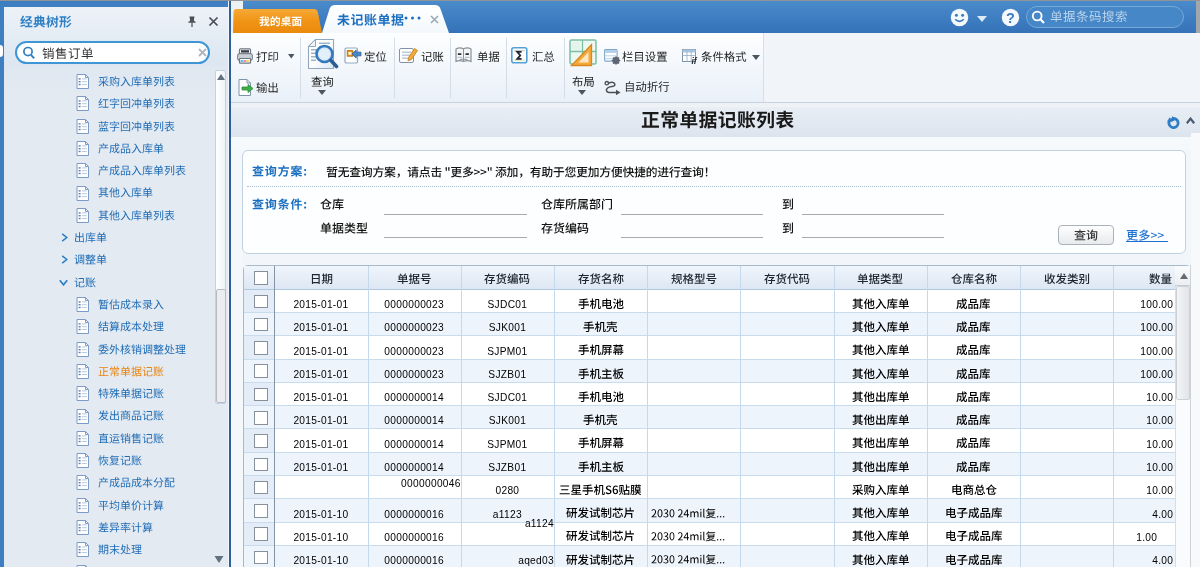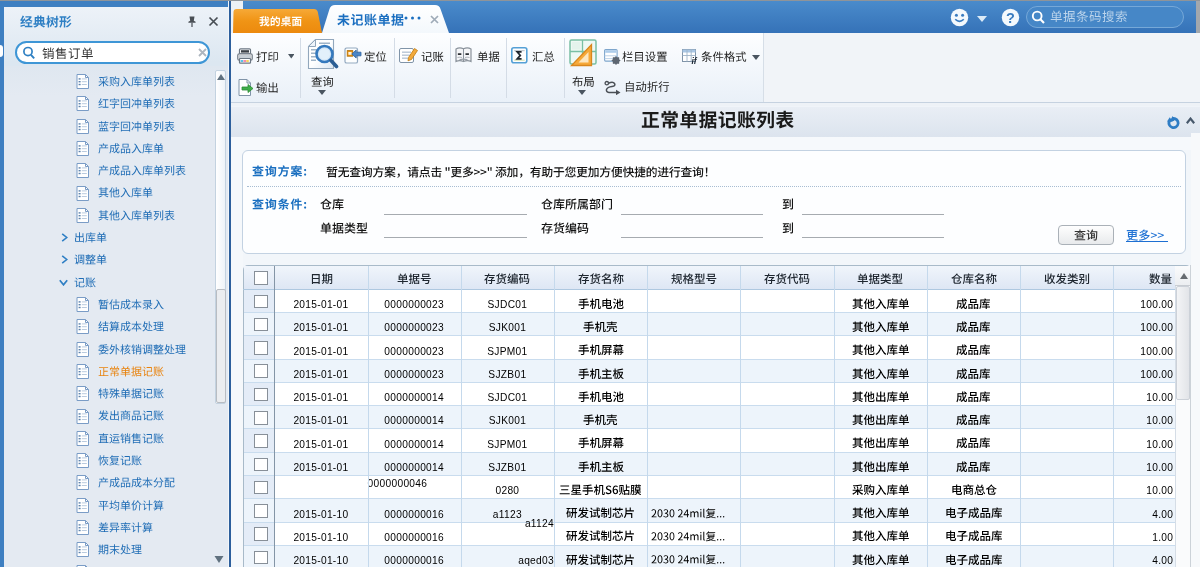--- a/index.html
+++ b/index.html
@@ -801,21 +801,21 @@
     <svg class="ta" style="left:851.5px;top:458.62px" width="57.5" height="15.5" viewBox="0 -12.08 57.5 15.5">
       <use href="#g65" fill="#000"></use>
     </svg>
     <svg class="ta" style="left:956.2px;top:458.62px" width="34.5" height="15.5" viewBox="0 -12.08 34.5 15.5">
       <use href="#g61" fill="#000"></use>
     </svg>
     <div style="position:absolute;left:1113.3px;top:461.9px;width:60.0px;font:10.2px 'Liberation Sans';color:#000;text-align:right;letter-spacing:0.3px">10.00</div>
     <div style="position:absolute;left:244px;top:498.32000000000005px;width:930.8px;height:1px;background:#c9dcee"></div>
     <div style="position:absolute;left:254px;top:480.88px;width:13.5px;height:13.5px;background:#fff;border:1px solid #878f98"></div>
     <div style="position:absolute;left:274.3px;top:512px;width:93.3px;font:10.2px 'Liberation Sans';color:#000;text-align:left;letter-spacing:0.3px">2015-01-08</div>
-    <div style="position:absolute;left:367.6px;top:478px;width:93.2px;font:10.2px 'Liberation Sans';color:#000;text-align:left;letter-spacing:0.3px">0000000046</div>
+    <div style="position:absolute;left:367.6px;top:478px;width:93.2px;font:10.2px 'Liberation Sans';color:#000;text-align:right;letter-spacing:0.3px">0000000046</div>
     <div style="position:absolute;left:460.8px;top:485.2px;width:93.2px;font:10.2px 'Liberation Sans';color:#000;text-align:center;letter-spacing:0.3px">0280</div>
     <svg class="ta" style="left:559.3px;top:481.91px" width="82.5" height="15.5" viewBox="0 -12.08 82.5 15.5">
       <use href="#g66" fill="#000"></use>
     </svg>
     <svg class="ta" style="left:851.5px;top:481.91px" width="57.5" height="15.5" viewBox="0 -12.08 57.5 15.5">
       <use href="#g67" fill="#000"></use>
     </svg>
     <svg class="ta" style="left:950.5px;top:481.91px" width="46.0" height="15.5" viewBox="0 -12.08 46.0 15.5">
       <use href="#g68" fill="#000"></use>
     </svg>
@@ -849,21 +849,21 @@
     </svg>
     <svg class="ta" style="left:650.7px;top:529.20px" width="74.2" height="14.6" viewBox="0 -11.34 74.2 14.6">
       <use href="#g70" fill="#000"></use>
     </svg>
     <svg class="ta" style="left:851.5px;top:528.46px" width="57.5" height="15.5" viewBox="0 -12.08 57.5 15.5">
       <use href="#g60" fill="#000"></use>
     </svg>
     <svg class="ta" style="left:944.8px;top:528.46px" width="57.5" height="15.5" viewBox="0 -12.08 57.5 15.5">
       <use href="#g71" fill="#000"></use>
     </svg>
-    <div style="position:absolute;left:1113.3px;top:531.7px;width:60.0px;font:10.2px 'Liberation Sans';color:#000;text-align:right;letter-spacing:0.3px">1.00</div>
+    <div style="position:absolute;left:1113.3px;top:531.7px;width:44px;font:10.2px 'Liberation Sans';color:#000;text-align:right;letter-spacing:0.3px">1.00</div>
     <div style="position:absolute;left:244px;top:545.8800000000001px;width:930.8px;height:21.11999999999989px;background:#edf4fb"></div>
     <div style="position:absolute;left:254px;top:550.7200000000001px;width:13.5px;height:13.5px;background:#fff;border:1px solid #878f98"></div>
     <div style="position:absolute;left:274.3px;top:555.0px;width:93.3px;font:10.2px 'Liberation Sans';color:#000;text-align:center;letter-spacing:0.3px">2015-01-10</div>
     <div style="position:absolute;left:367.6px;top:555.0px;width:93.2px;font:10.2px 'Liberation Sans';color:#000;text-align:center;letter-spacing:0.3px">0000000016</div>
     <div style="position:absolute;left:460.8px;top:555.0px;width:93.2px;font:10.2px 'Liberation Sans';color:#000;text-align:right;letter-spacing:0.3px">aqed03</div>
     <svg class="ta" style="left:566.1px;top:551.75px" width="69.0" height="15.5" viewBox="0 -12.08 69.0 15.5">
       <use href="#g69" fill="#000"></use>
     </svg>
     <svg class="ta" style="left:650.7px;top:552.48px" width="74.2" height="14.6" viewBox="0 -11.34 74.2 14.6">
       <use href="#g70" fill="#000"></use>

